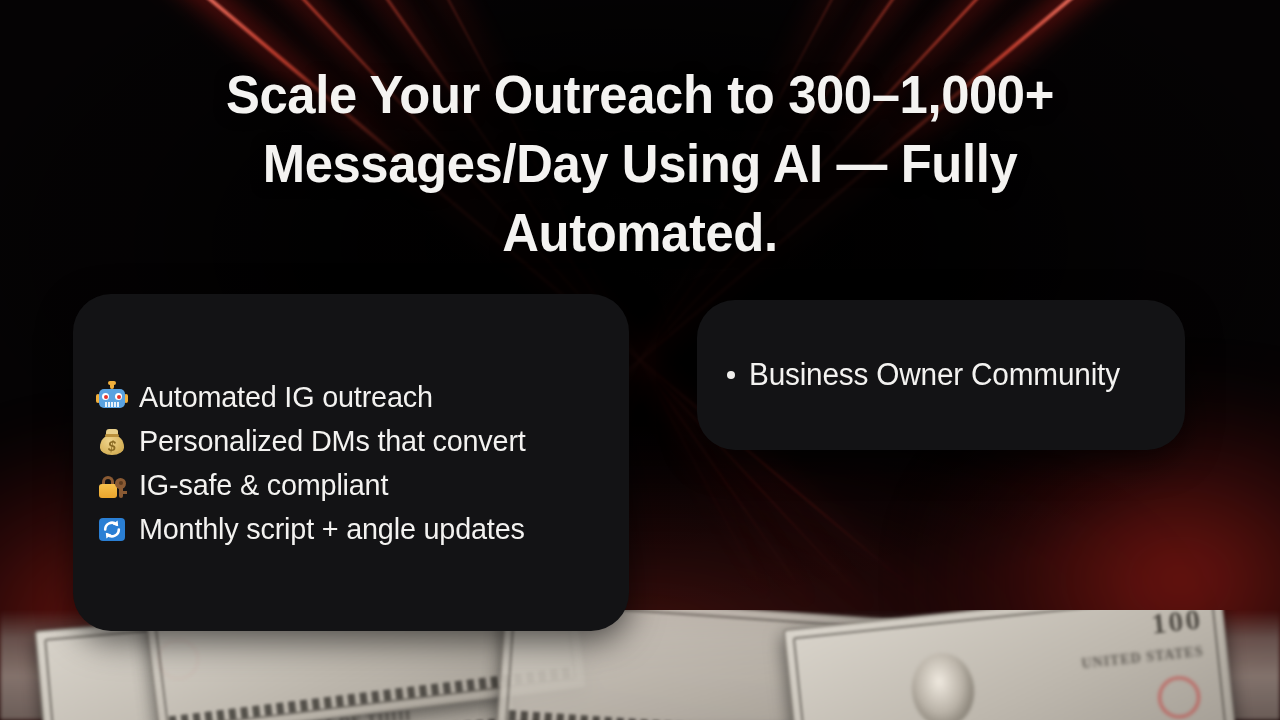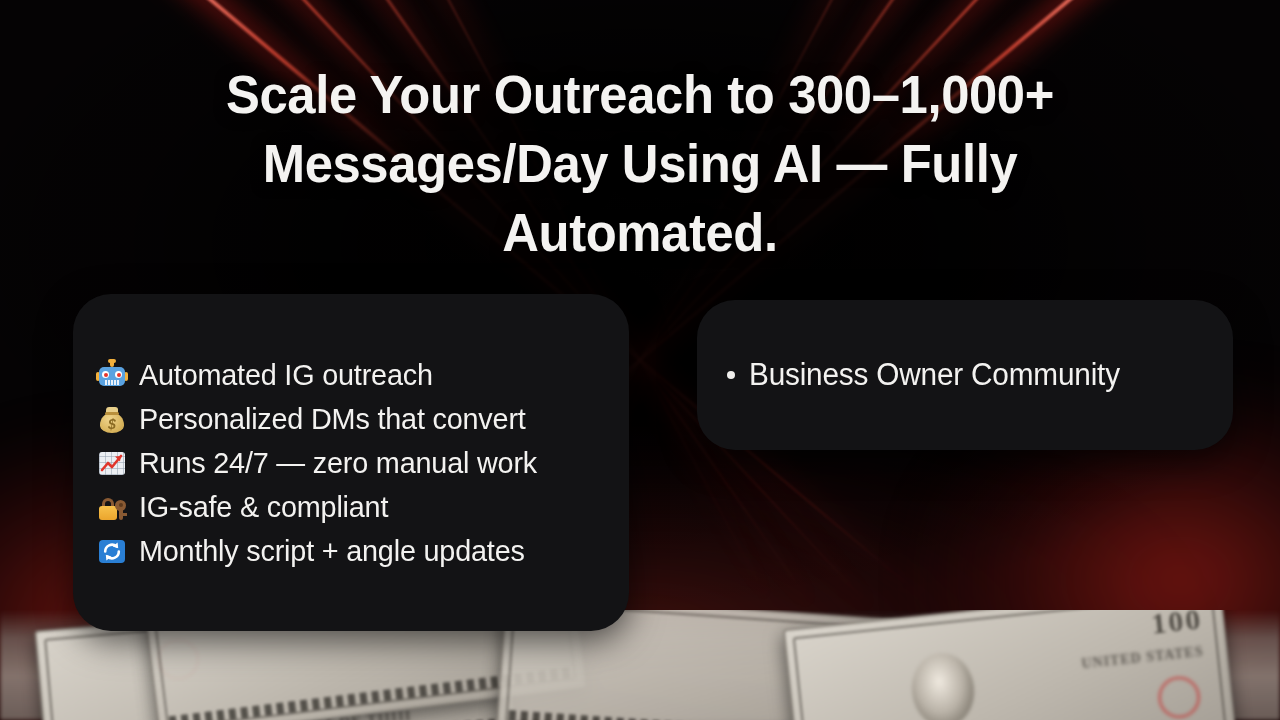--- a/index.html
+++ b/index.html
@@ -307,21 +307,21 @@
     position:absolute; right:4px; top:17px; width:4px; height:11px;
     background:#8a5a33; border-radius:0 0 2px 2px;
   }
   .em-lock .kteeth{
     position:absolute; right:0px; top:21px; width:5px; height:3px; background:#8a5a33;
   }
 
   
   .card-bonus {
     left:697px; top:300px;
-    width:536px; height:150px;
+    width:488px; height:150px;
     padding:16px 20px 16px 18px;
     display:flex; flex-direction:column; justify-content:center; gap:7px;
   }
   .bonus-row { display:flex; align-items:center; gap:14px; height:40px; }
   .bonus-row .dot {
     flex:0 0 8px; width:8px; height:8px; border-radius:50%;
     background:#efeeec; margin-left:12px;
   }
   .bonus-row .b-label {
     color:#f3f2f0; font-size:31px; line-height:36px;
@@ -420,30 +420,20 @@
       <span class="emoji em-bag">
         <i class="neck"></i>
           <i class="bag"></i>
           <i class="tie"></i>
           <i class="ds">$</i>
       </span>
       <span class="f-label">Personalized DMs that convert</span>
     </div>
 
 
-    <div class="feature-row">
-      <span class="emoji em-chart">
-        <i class="pad"></i>
-        <svg width="26" height="23" viewBox="0 0 26 23" aria-hidden="true">
-          <polyline points="3,18 9,11 13,15 22,4" fill="none" stroke="#e0352b" stroke-width="2.6" stroke-linecap="round" stroke-linejoin="round"></polyline>
-          <polygon points="22,4 16,4.5 21,9.5" fill="#e0352b"></polygon>
-        </svg>
-      </span>
-      <span class="f-label">Runs 24/7 — zero manual work</span>
-    </div>
 
     <div class="feature-row">
       <span class="emoji em-lock">
         <i class="shackle"></i>
           <i class="body"></i>
         <i class="kbow">
             <i></i>
           </i>
           <i class="kshaft"></i>
           <i class="kteeth"></i>

